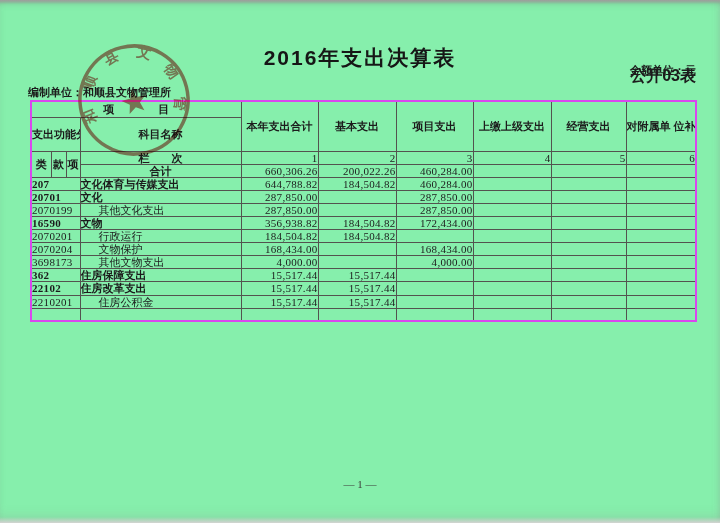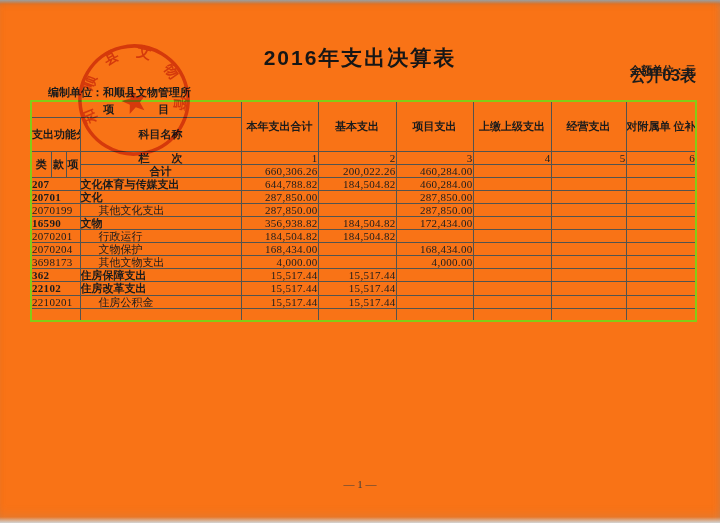--- a/index.html
+++ b/index.html
@@ -1,38 +1,38 @@
 <!DOCTYPE html>
 <html><head>
 <meta charset="utf-8">
 <style>
   html,body{margin:0;padding:0;}
   body{
     width:720px;height:523px;background:#e9e9e7;position:relative;
     font-family:"Liberation Sans","DejaVu Sans",sans-serif;
   }
   .sheet{
-    position:absolute;inset:0;background:#f97316;overflow:hidden;color:#1c1c1c;
+    position:absolute;inset:0;background:#86efac;overflow:hidden;color:#1c1c1c;
     box-shadow:inset 0 7px 7px -5px rgba(110,110,108,.55),
                inset 0 -12px 14px -9px rgba(150,150,148,.45),
                inset -7px 0 9px -7px rgba(160,160,158,.30);
     padding-left:44px;
   }
   .edge-top{position:absolute;left:0;top:0;width:720px;height:4px;
     background:linear-gradient(#9f9f9d,rgba(255,255,255,0));}
   .edge-bottom{position:absolute;left:0;bottom:0;width:720px;height:6px;
     background:linear-gradient(rgba(255,255,255,0),#d4d4d2);}
   .title{position:absolute;top:44px;left:0;width:720px;margin:0;text-align:center;
     font-size:21px;font-weight:bold;letter-spacing:2px;color:#161616;}
   .doc-code{position:absolute;top:66px;right:24px;font-size:16px;font-weight:bold;}
   .unit-note{position:absolute;top:63px;right:24px;font-size:11px;font-weight:bold;}
-  .prepared{position:absolute;top:85px;left:28px;font-size:11px;font-weight:bold;margin-left:20px;}
+  .prepared{position:absolute;top:85px;left:28px;font-size:11px;font-weight:bold;}
   table.acct{
     position:absolute;left:30px;top:100px;width:665px;
-    border-collapse:collapse;table-layout:fixed;border:2px solid #84cc16;
+    border-collapse:collapse;table-layout:fixed;border:2px solid #d946ef;
   }
   table.acct td{
     border:1px solid #53534f;font-size:11px;padding:0;overflow:hidden;
     white-space:nowrap;vertical-align:middle;line-height:1.1;
   }
   .b{font-weight:bold;}
   .center{text-align:center;}
   .pre{white-space:pre-line;}
   .mh{line-height:1.9;}
   .code-label{line-height:1.5;padding-left:2px;text-align:left;white-space:pre-line;}

